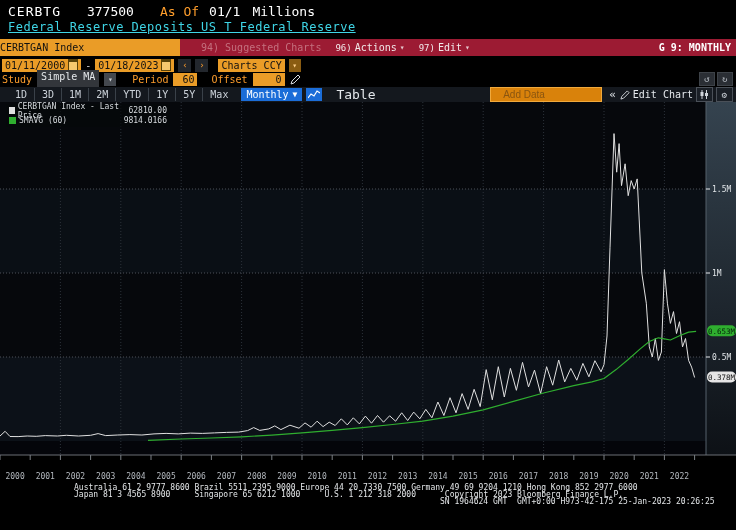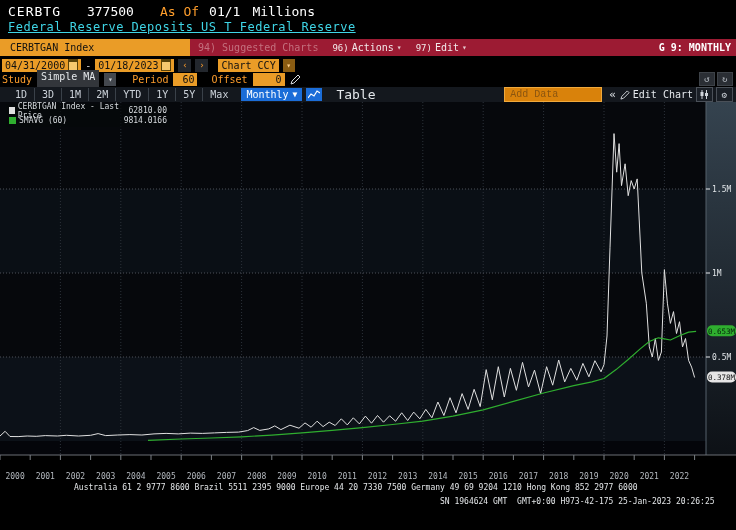--- a/index.html
+++ b/index.html
@@ -12,21 +12,21 @@
   #hdr1 .tkr{letter-spacing:1px;}
   #hdr1 .px{margin-left:26px;}
   #hdr1 .asof{margin-left:26px;color:#ff9e2c;}
   #hdr1 .dt{margin-left:10px;}
   #hdr1 .units{margin-left:12px;}
   #hdr2{left:8px;top:20px;height:16px;font-size:12px;color:#3fd5e6;text-decoration:underline;letter-spacing:.5px;}
 
   
   #redbar{left:0;top:39px;width:736px;height:17px;background:#9c1b33;display:flex;align-items:center;}
   #secfield{width:178px;height:15px;background:#ea9c27;color:#111;font-size:10px;line-height:15px;
-    padding-left:10px;margin:1px 0 1px 0;border:0;font-family:inherit;}
+    padding-left:0;margin:1px 13px 1px 0;border:0;font-family:inherit;}
   .redDim{color:#c4707e;font-size:10px;margin-left:8px;}
   .redItem{color:#f2e9ea;font-size:10px;margin-left:14px;display:flex;align-items:center;gap:3px;}
   .redItem .num{font-size:9px;}
   .caret{font-size:8px;color:#e6c8cd;}
   #gslot{margin-left:auto;margin-right:5px;color:#fff;font-size:10px;font-weight:bold;}
 
   
   .obox{background:#ea9c27;color:#111;font-size:10px;height:13px;line-height:13px;padding:0 3px;
     display:inline-flex;align-items:center;}
   .olabel{color:#ff9e2c;font-size:10px;line-height:13px;}
@@ -50,21 +50,21 @@
   #tabrow{left:0;top:87px;width:736px;height:15px;background:#14181e;display:flex;align-items:center;}
   .rtab{color:#ccd2d9;font-size:10px;padding:0 7px;height:13px;line-height:13px;border-right:1px solid #3a4149;}
   .rtab:first-child{margin-left:8px;}
   .rtab.last{border-right:none;}
   #freq{margin-left:6px;background:#1b6dd8;color:#fff;font-size:10px;height:13px;line-height:13px;
     padding:0 5px;display:flex;align-items:center;gap:4px;}
   #freq .caret{color:#fff;}
   #chartico{margin-left:4px;width:16px;height:13px;background:#1b6dd8;display:flex;align-items:center;justify-content:center;}
   #tablelbl{margin-left:14px;color:#e2e6ea;font-size:13px;}
   #adddata{margin-left:auto;width:86px;height:13px;background:#d9820b;border:1px solid #f0a93c;color:#7a4a10;
-    font-size:10px;font-family:Liberation Mono, monospace;padding:0 5px;}
+    font-size:10px;font-family:Liberation Sans, sans-serif;padding:0 12px;}
   #adddata::placeholder{color:#8a5510;opacity:1;}
   .tr-ico{color:#e4e8ec;font-size:11px;margin-left:7px;}
   #editchart{color:#e4e8ec;font-size:10px;margin-left:4px;display:flex;align-items:center;gap:3px;}
   .minibox{width:15px;height:13px;border:1px solid #4a5058;display:flex;align-items:center;
     justify-content:center;color:#cfd4da;font-size:9px;margin-left:3px;background:#1a1f26;}
 
   
   #chartwrap{left:0;top:102px;width:736px;height:380px;}
   #legend{left:6px;top:104px;width:158px;background:rgba(5,8,10,.72);font-size:8px;color:#d7dbdf;
     padding:2px 3px;display:flex;flex-direction:column;gap:1px;z-index:5;}
@@ -103,32 +103,32 @@
     <span class="redItem">
       <span class="num">97)</span>
       <span>Edit</span>
       <span class="caret">▾</span>
     </span>
     <span id="gslot">G 9: MONTHLY</span>
   </div>
 
   <div id="row1" class="abs">
     <span class="obox">
-      <span>04/31/2000</span>
+      <span>01/11/2000</span>
       <span class="calico"></span>
     </span>
     <span>-</span>
     <span class="obox">
       <span>01/18/2023</span>
       <span class="calico"></span>
     </span>
     <span class="navbtn">‹</span>
     <span class="navbtn">›</span>
     <span style="width:2px"></span>
-    <span class="obox">Chart CCY</span>
+    <span class="obox">Charts CCY</span>
     <span class="ddseg">▾</span>
   </div>
 
   <div id="row2" class="abs">
     <span class="olabel">Study</span>
     <span class="gbox">Simple MA</span>
     <span class="gdd">▾</span>
     <span style="width:6px"></span>
     <span class="olabel">Period</span>
     <span class="obox numbox" style="width:18px">60</span>
@@ -280,15 +280,16 @@
       <span class="legval">62810.00</span>
     </div>
     <div class="legrow">
       <span class="sw" id="sw2" style="background: rgb(47, 174, 47);"></span>
       <span>SMAVG (60)</span>
       <span class="legval">9814.0166</span>
     </div>
   </div>
 
   <div id="foot1" class="foot">Australia 61 2 9777 8600 Brazil 5511 2395 9000 Europe 44 20 7330 7500 Germany 49 69 9204 1210 Hong Kong 852 2977 6000</div>
+  <div id="foot2" class="foot">Japan 81 3 4565 8900     Singapore 65 6212 1000     U.S. 1 212 318 2000      Copyright 2023 Bloomberg Finance L.P.</div>
   <div id="foot3" class="foot">SN 1964624 GMT  GMT+0:00 H973-42-175 25-Jan-2023 20:26:25</div>
 
 </div>
 
 </body></html>

